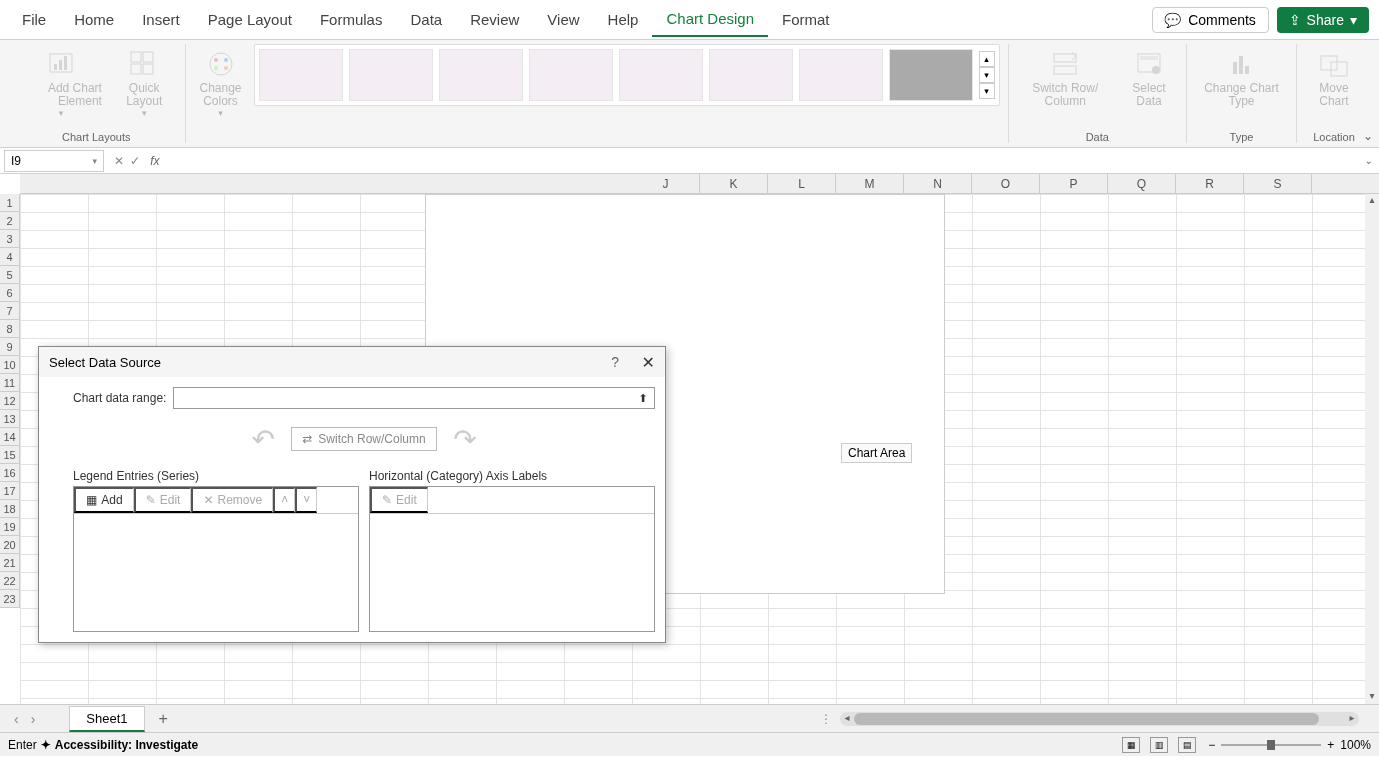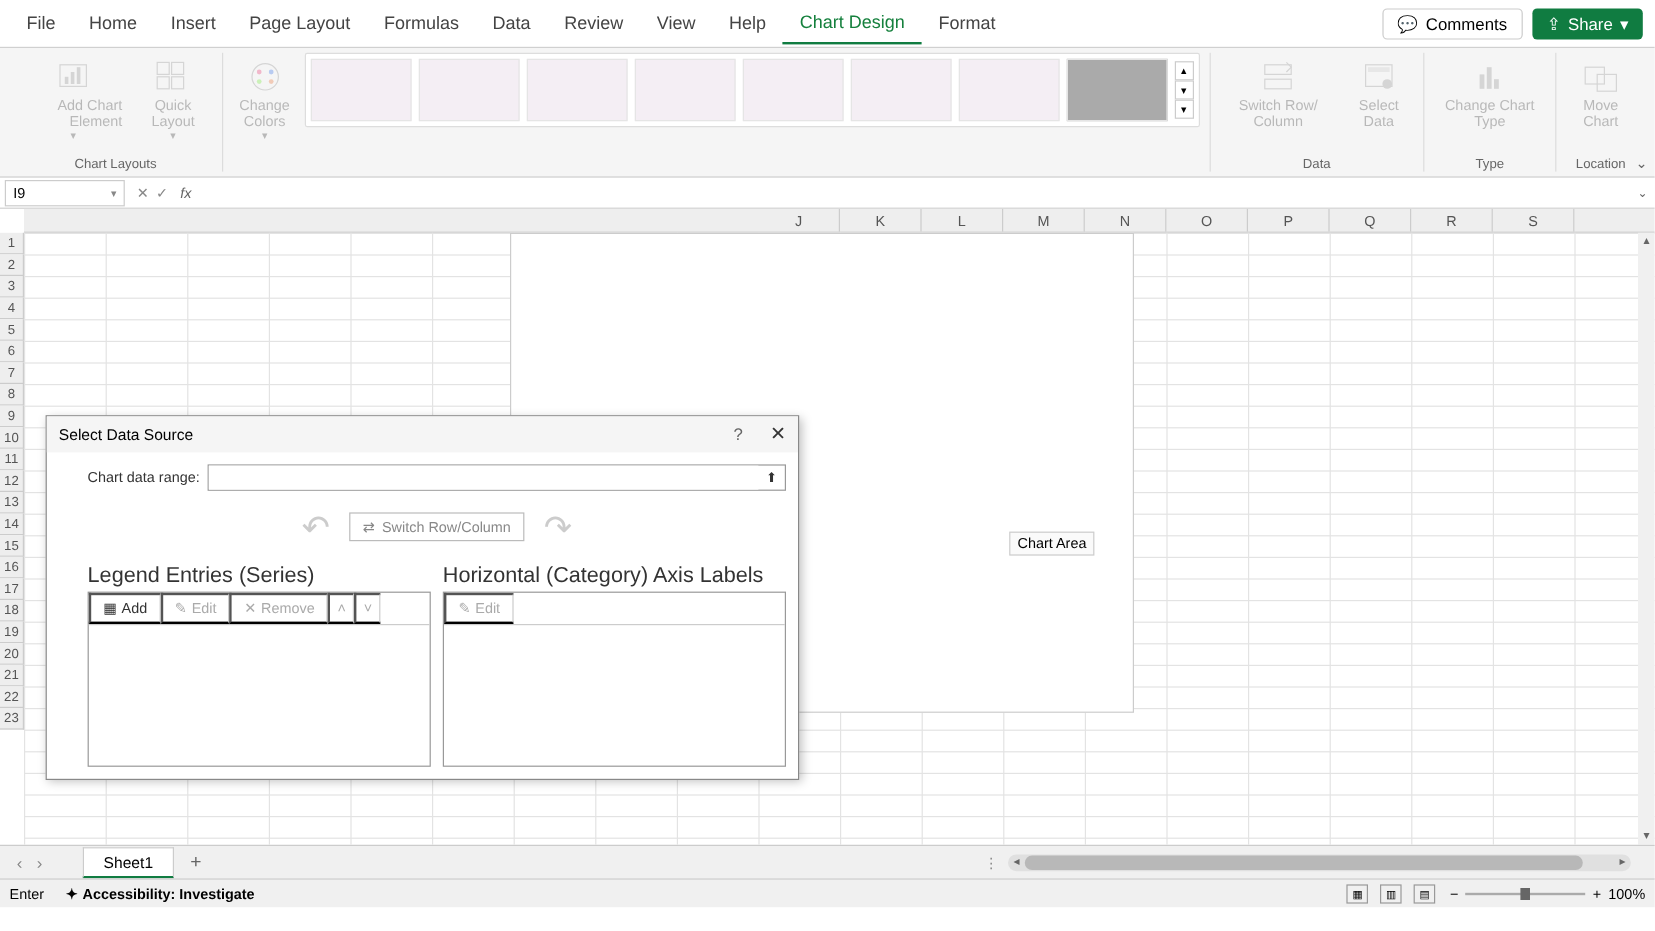--- a/index.html
+++ b/index.html
@@ -62,21 +62,21 @@
 .row-range{display:flex;align-items:center;margin-bottom:10px;}
 .row-range label{font-size:12px;color:#333;width:100px;}
 .range-input{flex:1;height:22px;border:1px solid #999;position:relative;display:flex;align-items:center;}
 .range-input input{flex:1;border:none;outline:none;height:20px;padding:0 4px;}
 .range-btn{width:22px;height:20px;display:flex;align-items:center;justify-content:center;font-size:11px;color:#333;}
 .switch-row{display:flex;align-items:center;justify-content:center;margin:10px 0;}
 .switch-btn{border:1px solid #bbb;background:#fff;padding:4px 10px;font-size:12px;color:#888;display:flex;align-items:center;gap:6px;}
 .arrow-swirl{width:56px;height:40px;display:flex;align-items:center;justify-content:center;color:#ccc;font-size:28px;}
 .lists{display:flex;gap:10px;}
 .list-col{flex:1;}
-.list-label{font-size:18px;color:#333;margin-bottom:3px;}
+.list-label{font-size:12px;color:#333;margin-bottom:3px;}
 .list-box{border:1px solid #999;height:146px;}
 .list-toolbar{display:flex;border-bottom:1px solid #ccc;}
 .tb-btn{border-right:1px solid #ccc;padding:4px 10px;font-size:12px;display:flex;align-items:center;gap:4px;color:#333;background:#fff;}
 .tb-btn.disabled{color:#aaa;}
 .tb-btn.small{padding:4px 6px;}
 .dlg-footer{display:flex;justify-content:space-between;align-items:center;margin-top:12px;}
 .hidden-btn{border:1px solid #bbb;background:#fff;padding:4px 10px;font-size:12px;}
 .footer-right{display:flex;gap:10px;}
 .ok-btn{border:1px solid #0f6cbd;background:#fff;padding:4px 28px;font-size:12px;}
 .cancel-btn{border:1px solid #bbb;background:#fff;padding:4px 20px;font-size:12px;}
@@ -88,21 +88,21 @@
 .sheet-tab{background:#fff;border:1px solid #ccc;border-bottom:2px solid #107c41;padding:4px 16px;font-size:13px;margin-left:20px;}
 .sheet-add{margin-left:14px;font-size:16px;color:#666;}
 .hscroll{position:absolute;right:20px;left:840px;height:14px;top:7px;background:#e0e0e0;border-radius:7px;}
 .hscroll .thumb{position:absolute;left:14px;right:40px;top:1px;bottom:1px;background:#b8b8b8;border-radius:6px;}
 .hscroll .ar{position:absolute;top:0;width:14px;text-align:center;font-size:10px;color:#666;}
 .hscroll .ar.l{left:0;}
 .hscroll .ar.r{right:0;}
 
 
 .status-bar{height:24px;display:flex;align-items:center;background:#f0f0f0;border-top:1px solid #ccc;padding:0 8px;font-size:12px;position:relative;}
-.status-left{display:flex;gap:18px;align-items:center;}
+.status-left{display:flex;gap:4px;align-items:center;}
 .acc{display:flex;align-items:center;gap:4px;font-weight:600;}
 .status-right{position:absolute;right:8px;display:flex;align-items:center;gap:12px;}
 .view-icons{display:flex;gap:10px;}
 .view-icons span{width:18px;height:16px;border:1px solid #999;display:flex;align-items:center;justify-content:center;font-size:9px;}
 .zoom{display:flex;align-items:center;gap:6px;}
 .zoom .slider{width:100px;height:2px;background:#aaa;position:relative;}
 .zoom .slider .tick{position:absolute;left:50%;top:-3px;width:1px;height:8px;background:#666;}
 .zoom .slider .thumb2{position:absolute;left:50%;top:-4px;width:8px;height:10px;background:#666;transform:translateX(-50%);}
 
 svg{display:block;}

